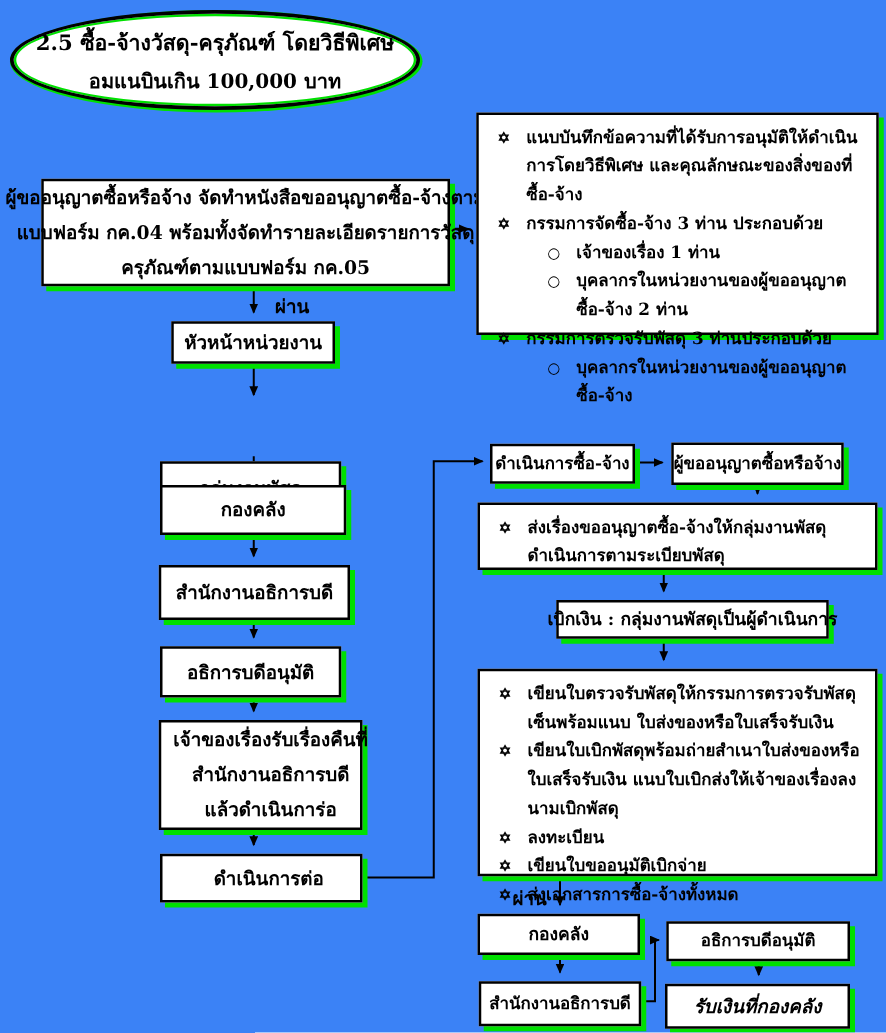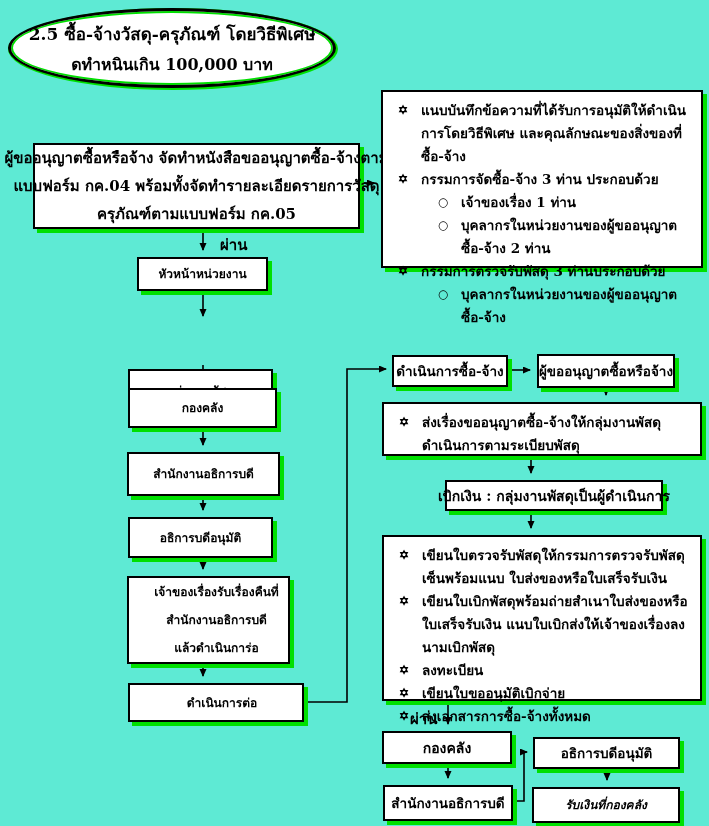--- a/index.html
+++ b/index.html
@@ -1,27 +1,27 @@
 <!DOCTYPE html>
 <html style="--g: #00e000;"><head>
 <meta charset="utf-8">
 <style>
   :root { --g:#00e000; }
   html,body{margin:0;padding:0;background:#ffffff;}
   .canvas{
-    position:relative;width:709px;height:826px;background:#5eead4;overflow:hidden;
+    position:relative;width:709px;height:826px;background:#3b82f6;overflow:hidden;
     font-family:"DejaVu Serif","Liberation Serif",serif;font-weight:bold;color:#000;
   }
   .connectors{position:absolute;left:0;top:0;z-index:1;}
   .box{
     position:absolute;z-index:2;box-sizing:border-box;
     border:2px solid #000;background:#fff;
     box-shadow:4px 4px 0 0 var(--g);
     display:flex;flex-direction:column;align-items:center;justify-content:center;
-    text-align:center;font-size:12px;line-height:20px;
+    text-align:center;font-size:15px;line-height:20px;
   }
   .box .ln{white-space:nowrap;}
   .request{font-size:15px;line-height:28px;}
   .owner{line-height:28px;}
   .bullets{
     align-items:stretch;justify-content:flex-start;text-align:left;
     padding:7px 8px 5px 12px;font-size:13.5px;
   }
   .brow{display:flex;gap:10px;line-height:23px;}
   .brow .bi{flex:0 0 16px;text-align:center;font-size:12px;}
@@ -65,21 +65,21 @@
       <path d="M531,511 V528" marker-end="url(#ah)"></path>
       <path d="M448,701 V724" marker-end="url(#ah)"></path>
       <path d="M448,764 V778" marker-end="url(#ah)"></path>
       <path d="M514,801 H524 V752 H527" marker-end="url(#ah)"></path>
       <path d="M607,769 V780" marker-end="url(#ah)"></path>
     </g>
   </svg>
 
   <div class="ellipse" style="left:8px;top:8px;width:328px;height:80px;">
     <div class="t1">2.5 ซื้อ-จ้างวัสดุ-ครุภัณฑ์ โดยวิธีพิเศษ</div>
-    <div class="t2">ดทำหนินเกิน 100,000 บาท</div>
+    <div class="t2">อมแนบินเกิน 100,000 บาท</div>
   </div>
 
   <div class="box request" style="left:33px;top:143px;width:327px;height:86px;">
     <div class="ln">ผู้ขออนุญาตซื้อหรือจ้าง จัดทำหนังสือขออนุญาตซื้อ-จ้างตาม</div>
     <div class="ln">แบบฟอร์ม กค.04 พร้อมทั้งจัดทำรายละเอียดรายการวัสดุ</div>
     <div class="ln">ครุภัณฑ์ตามแบบฟอร์ม กค.05</div>
   </div>
 
   <div class="box bullets" style="left:381px;top:90px;width:322px;height:178px;">
     <div class="brow">
@@ -129,21 +129,21 @@
   <div class="box" style="left:128px;top:517px;width:145px;height:41px;">
     <div class="ln">อธิการบดีอนุมัติ</div>
   </div>
 
   <div class="box owner" style="left:127px;top:576px;width:163px;height:88px;padding-left:16px;">
     <div class="ln">เจ้าของเรื่องรับเรื่องคืนที่</div>
     <div class="ln">สำนักงานอธิการบดี</div>
     <div class="ln">แล้วดำเนินการ่อ</div>
   </div>
 
-  <div class="box" style="left:128px;top:683px;width:176px;height:39px;padding-left:12px;">
+  <div class="box" style="left:128px;top:683px;width:162px;height:39px;padding-left:12px;">
     <div class="ln">ดำเนินการต่อ</div>
   </div>
 
   <div class="box" style="left:392px;top:355px;width:116px;height:32px;font-size:13.5px;text-align:right;">
     <div class="ln">ดำเนินการซื้อ-จ้าง</div>
   </div>
 
   <div class="box" style="left:537px;top:354px;width:138px;height:34px;font-size:13.5px;align-items:flex-end;">
     <div class="ln">ผู้ขออนุญาตซื้อหรือจ้าง</div>
   </div>

